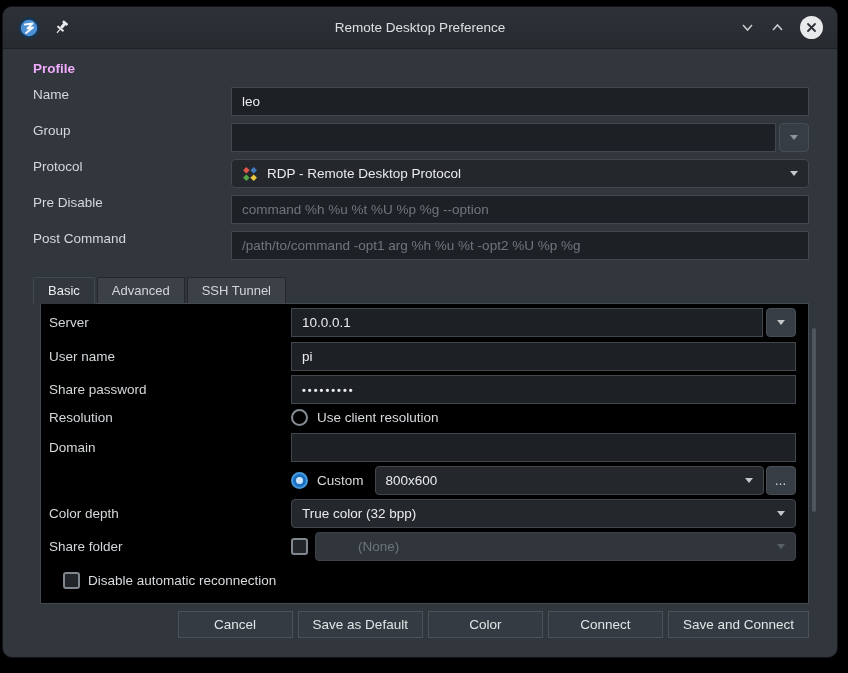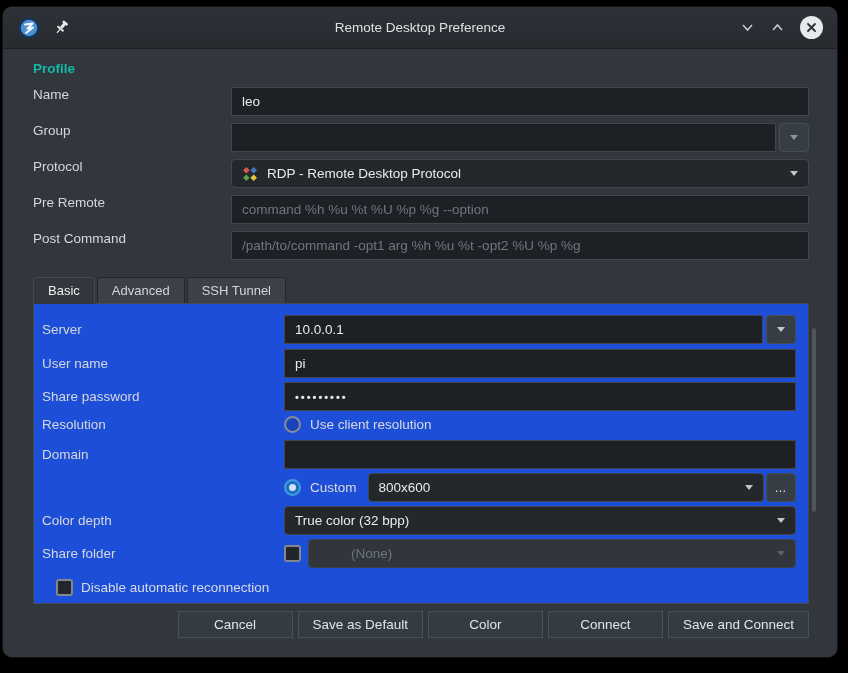--- a/index.html
+++ b/index.html
@@ -13,21 +13,21 @@
   .titlebar{ flex:none; height:42px; background:linear-gradient(#2e3238,#272b30);
     border-bottom:1px solid #1d2024; display:flex; align-items:center; padding:0 14px; }
   .tb-left{ display:flex; align-items:center; gap:12px; width:110px; }
   .tb-title{ flex:1; text-align:center; color:#dde0e3; font-size:13.5px; }
   .tb-right{ display:flex; align-items:center; gap:15px; width:110px; justify-content:flex-end; }
   .tb-btn{ display:flex; align-items:center; justify-content:center; cursor:default; }
   .close-circle{ width:23px; height:23px; border-radius:50%; background:#e7e9eb;
     display:flex; align-items:center; justify-content:center; }
   
   .content{ flex:1; padding:10px 28px 0 30px; position:relative; }
-  .section-heading{ color:#14b8a6; font-weight:bold; font-size:13.5px;
+  .section-heading{ color:#f0abfc; font-weight:bold; font-size:13.5px;
     margin:2px 0 10px 0; line-height:16px; }
   .row{ display:flex; align-items:flex-start; height:29px; margin-bottom:7px; }
   .row-label{ width:198px; flex:none; color:#d4d8db; font-size:13.5px; }
   .entry{ background:#1d2126; border:1px solid #42474d; border-radius:0;
     height:29px; color:#e9ebed; font-size:13.5px; padding:0 10px; width:100%;
     font-family:inherit; outline:none; }
   .entry::placeholder{ color:#6f767d; opacity:1; }
   .entry.pw{ font-size:11px; letter-spacing:2px; font-weight:bold; }
   .field{ flex:1; display:flex; align-items:center; gap:3px; }
   .combo{ background:#24282d; border:1px solid #42474d; border-radius:4px; height:29px;
@@ -41,22 +41,22 @@
   .ddbtn{ flex:none; width:30px; height:29px; background:#373d44; border:1px solid #474d54;
     border-radius:4px; display:flex; align-items:center; justify-content:center; }
   .combo.disabled{ background:#31363c; border-color:#3c4248; color:#6d747b; }
   
   .tabbar{ display:flex; margin-top:17px; position:relative; z-index:2; }
   .tab{ height:26px; line-height:25px; padding:0 14px; font-size:13px; color:#d2d6d9;
     background:#3b4147; border:1px solid #24282c; border-bottom:none;
     margin-right:2px; border-radius:2px 2px 0 0; }
   .tab.active{ background:#32373d; border:1px solid #444a51; border-bottom:1px solid #32373d;
     color:#edeff1; margin-bottom:-1px; height:27px; }
-  .panel{ border:1px solid #444a51; background:#1d4ed8; height:301px;
-    padding:11px 12px 0 8px; position:relative; z-index:1; }
+  .panel{ border:1px solid #444a51; background:#000000; height:301px;
+    padding:4px 12px 0 8px; position:relative; z-index:1;margin-left:7px; }
   .prow{ display:flex; align-items:center; height:29px; margin-bottom:4px; }
   .prow-label{ width:242px; flex:none; color:#d4d8db; font-size:13.5px; }
   .prow.small{ height:18px; margin-top:2px; margin-bottom:7px; }
   .radio{ flex:none; width:17px; height:17px; border-radius:50%;
     border:2px solid #868d94; background:rgba(0,0,0,.12); margin-right:9px; }
   .radio.selected{ border:2px solid #459ade; background:#1b6fc0; position:relative; }
   .radio.selected::after{ content:''; position:absolute; left:3px; top:3px;
     width:7px; height:7px; border-radius:50%; background:#cfe4f8; }
   .radio-text{ color:#d8dbde; font-size:13.5px; }
   .checkbox{ flex:none; width:17px; height:17px; border:2px solid #80878e;
@@ -151,21 +151,21 @@
             </svg>
           </span>
           <span>RDP - Remote Desktop Protocol</span>
           <span class="spacer"></span>
           <span class="arrow-down"></span>
         </div>
       </div>
     </div>
 
     <div class="row">
-      <div class="row-label">Pre Remote</div>
+      <div class="row-label">Pre Disable</div>
       <div class="field">
         <input class="entry" type="text" placeholder="command %h %u %t %U %p %g --option" style="">
       </div>
     </div>
 
     <div class="row">
       <div class="row-label">Post Command</div>
       <div class="field">
         <input class="entry" type="text" placeholder="/path/to/command -opt1 arg %h %u %t -opt2 %U %p %g" style="">
       </div>

